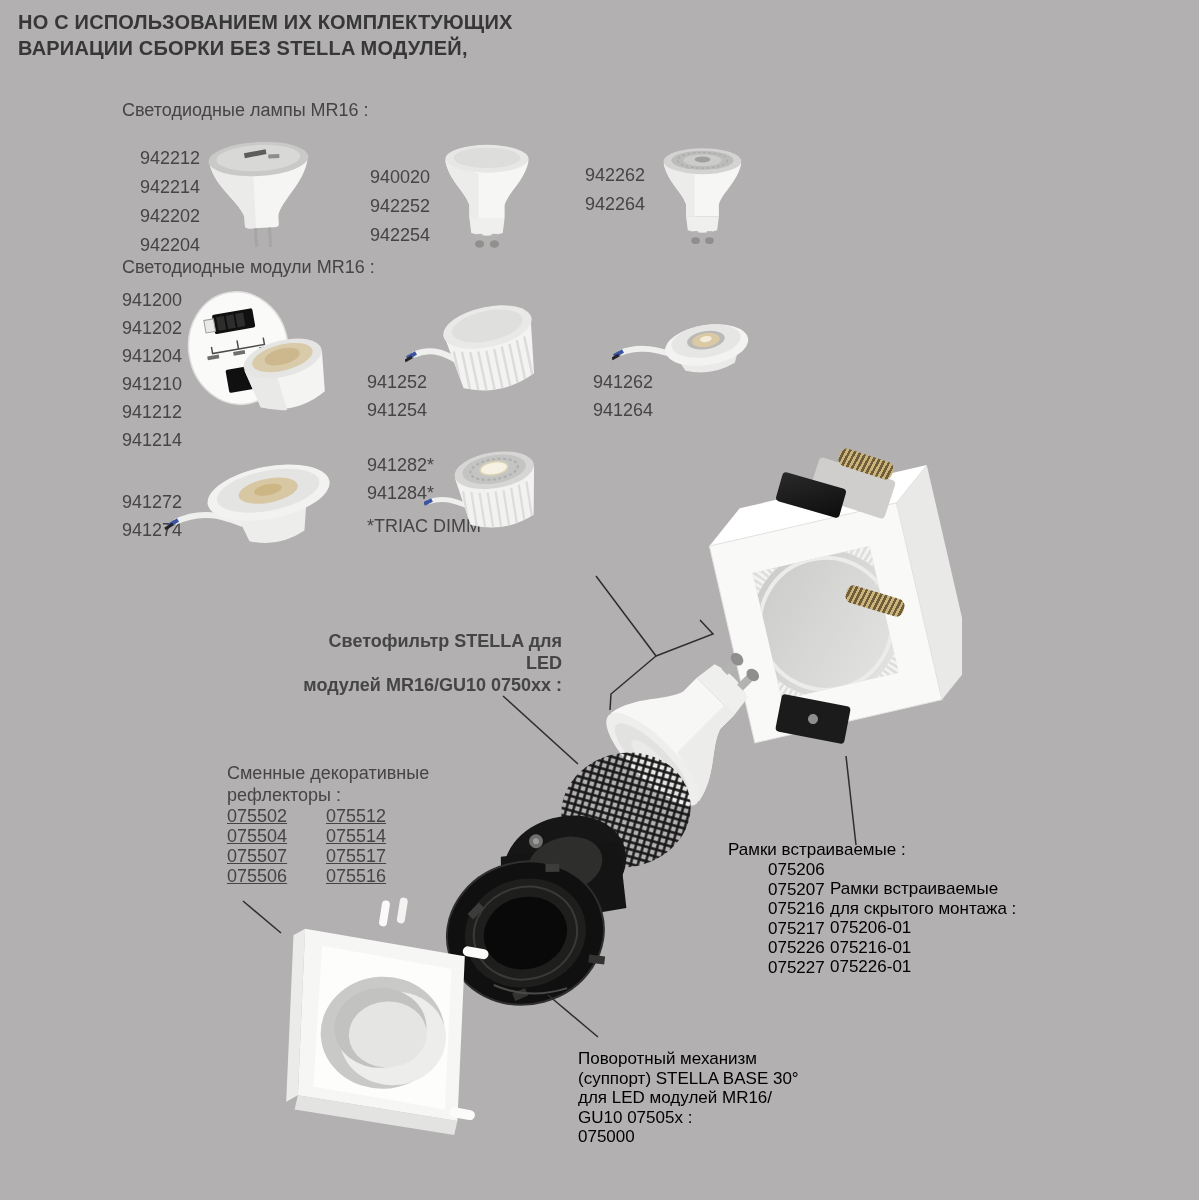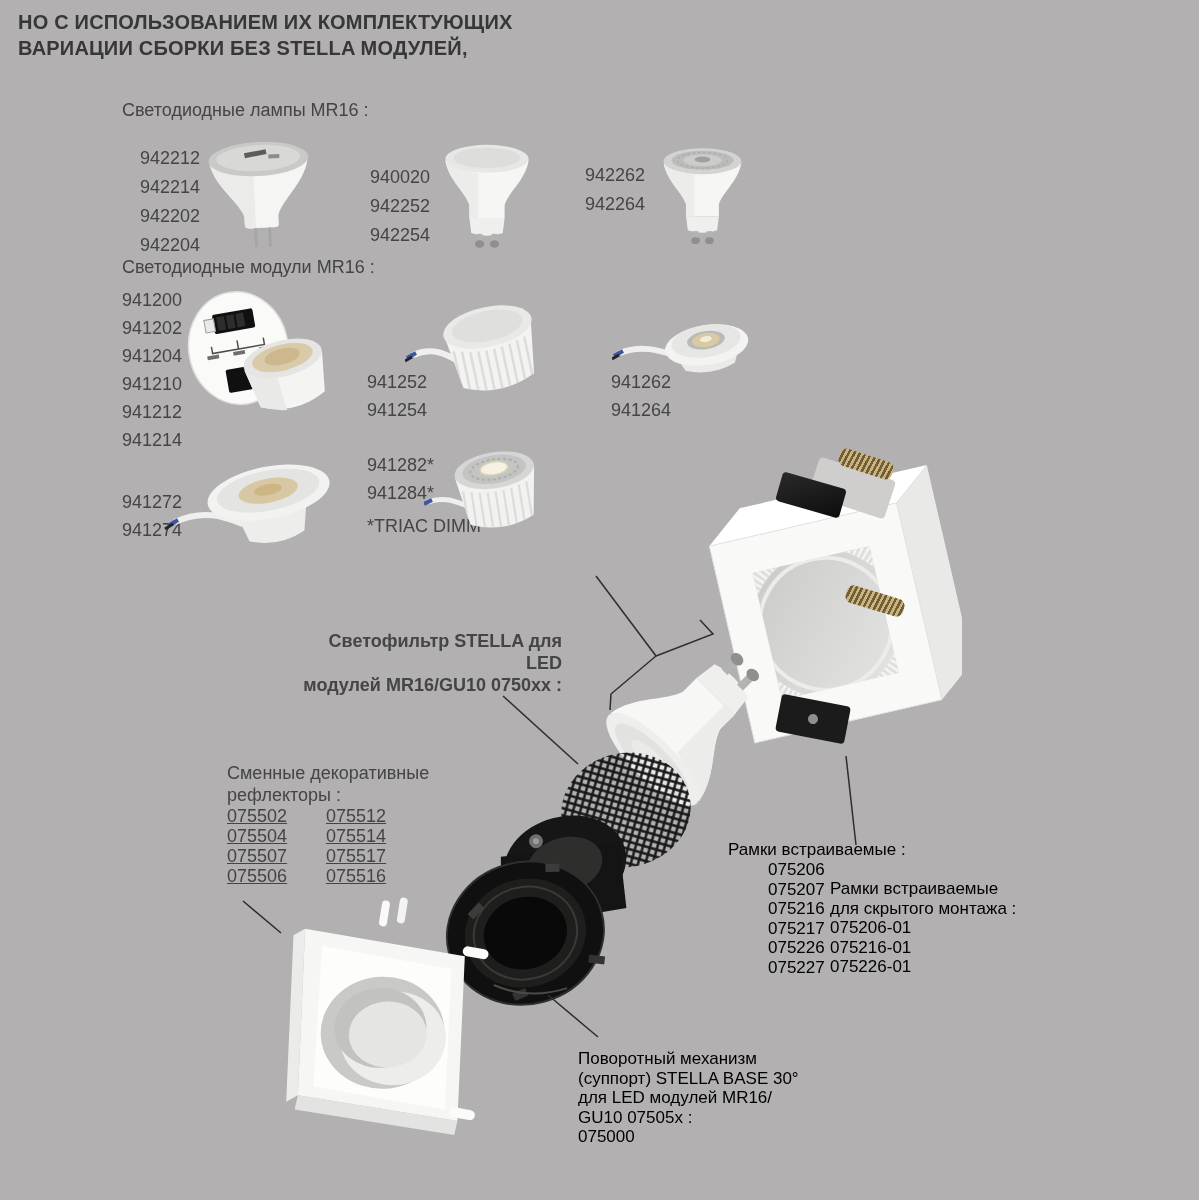--- a/index.html
+++ b/index.html
@@ -105,21 +105,21 @@
     <div>941210</div>
     <div>941212</div>
     <div>941214</div>
   </div>
 
   <div class="abs codes lh28" style="left:367px;top:368px;">
     <div>941252</div>
     <div>941254</div>
   </div>
 
-  <div class="abs codes lh28" style="left:611px;top:368px;text-align:center;">
+  <div class="abs codes lh28" style="left:593px;top:368px;text-align:center;">
     <div>941262</div>
     <div>941264</div>
   </div>
 
   <div class="abs codes lh28" style="left:122px;top:488px;">
     <div>941272</div>
     <div>941274</div>
   </div>
 
   <div class="abs codes lh28" style="left:367px;top:451px;">

